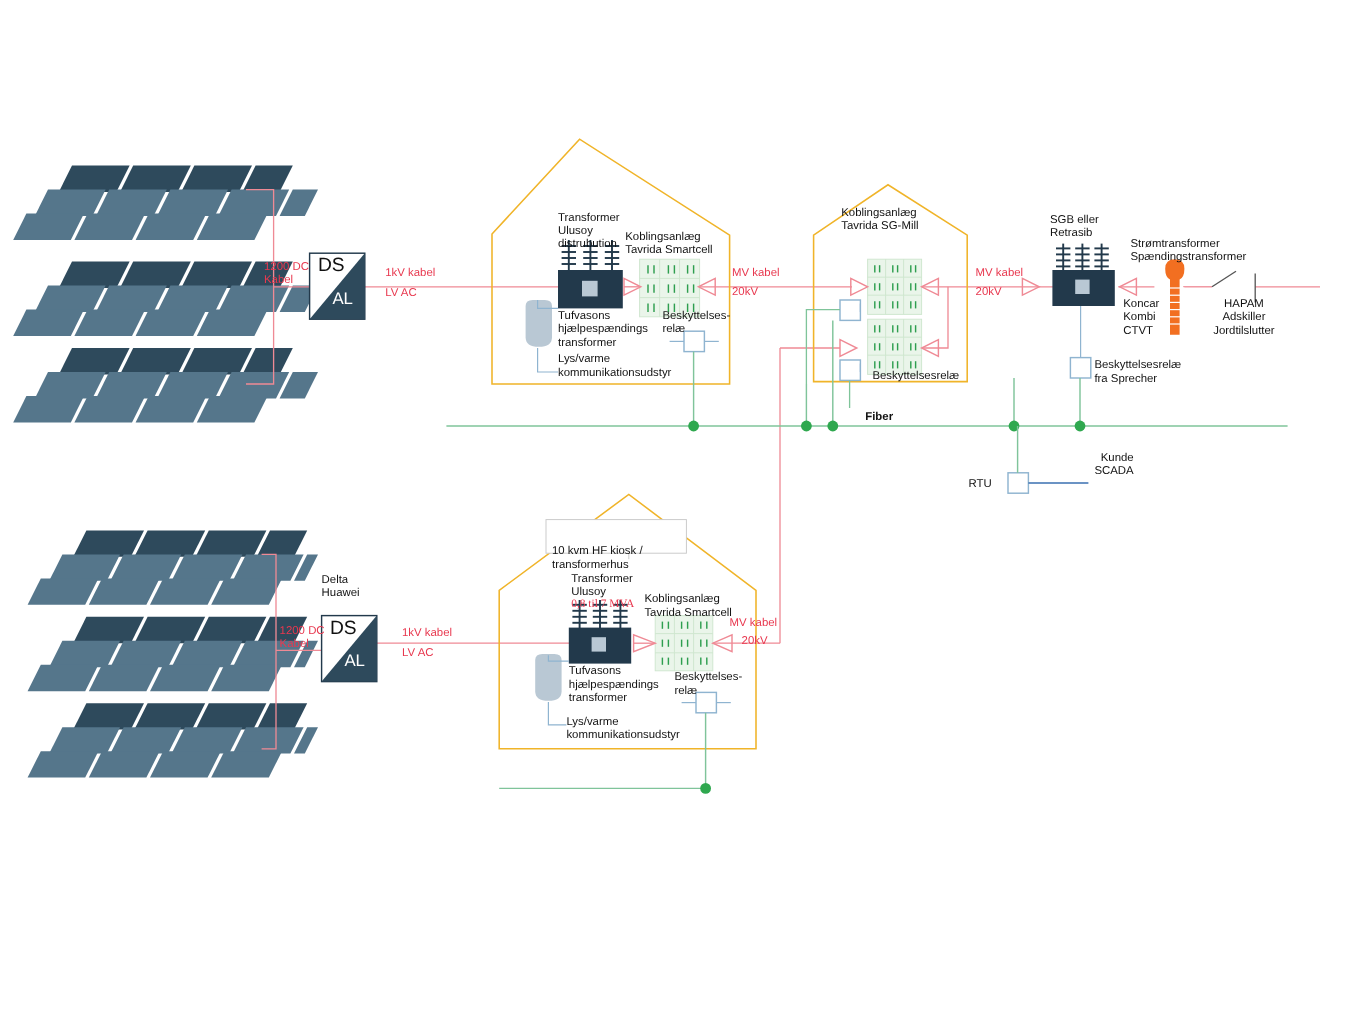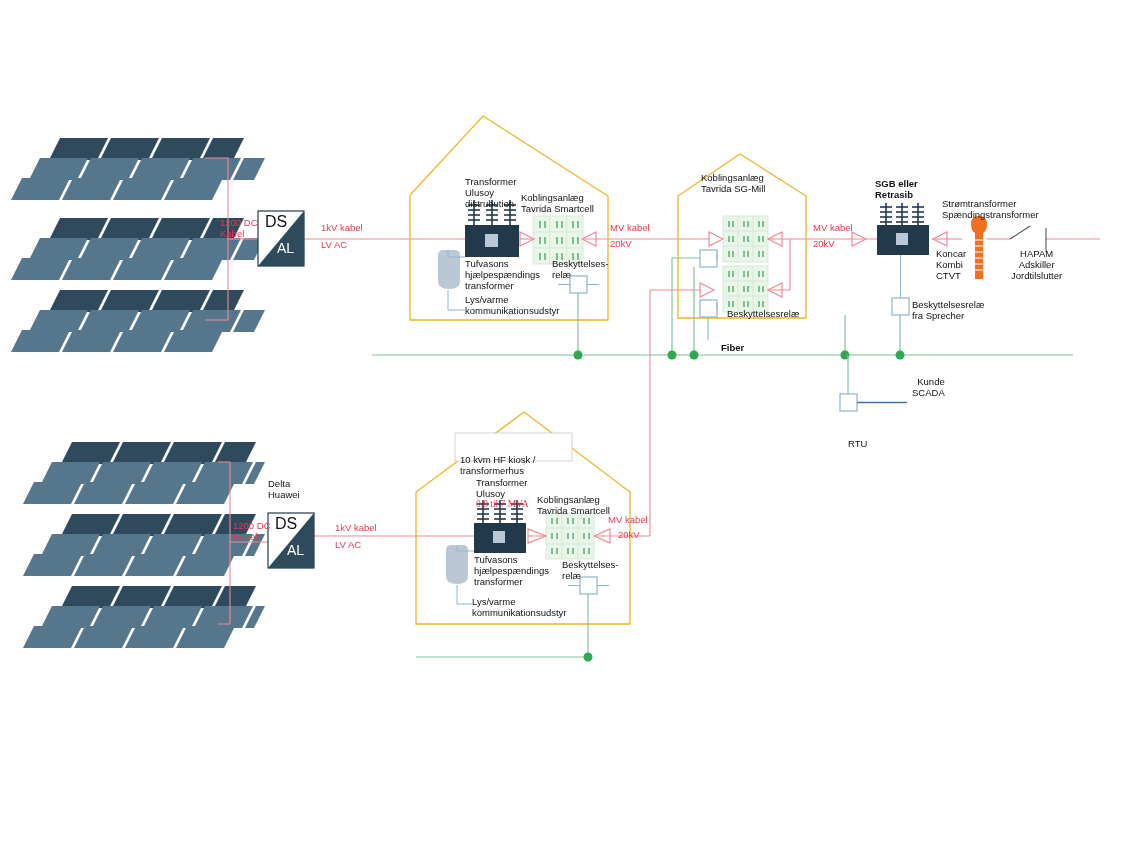--- a/index.html
+++ b/index.html
@@ -569,29 +569,29 @@
 <div class="lbl" style="left:912px;top:299px;">Beskyttelsesrelæ
 fra Sprecher</div>
 
 <div class="lbl red" style="left:610px;top:222px;">MV kabel</div>
 <div class="lbl red" style="left:610px;top:238px;">20kV</div>
 <div class="lbl red" style="left:813px;top:222px;">MV kabel</div>
 <div class="lbl red" style="left:813px;top:238px;">20kV</div>
 <div class="lbl red" style="left:608px;top:514px;">MV kabel</div>
 <div class="lbl red" style="left:618px;top:529px;">20kV</div>
 
-<div class="lbl" style="left:875px;top:178px;font-weight:bold;">SGB eller
+<div class="lbl" style="left:875px;top:178px;">SGB eller
 Retrasib</div>
 <div class="lbl" style="left:942px;top:198px;">Strømtransformer
 Spændingstransformer</div>
 <div class="lbl" style="left:936px;top:248px;">Koncar
 Kombi
 CTVT</div>
 <div class="lbl" style="left:1011px;top:248px;text-align:center;">HAPAM
 Adskiller
 Jordtilslutter</div>
 
 <div class="lbl b" style="left:721px;top:342px;">Fiber</div>
-<div class="lbl" style="left:848px;top:398px;margin-top:40px;">RTU</div>
+<div class="lbl" style="left:807px;top:398px;">RTU</div>
 <div class="lbl" style="left:912px;top:376px;text-align:right;">Kunde
 SCADA</div>
 
 </div>
 
 </body></html>

